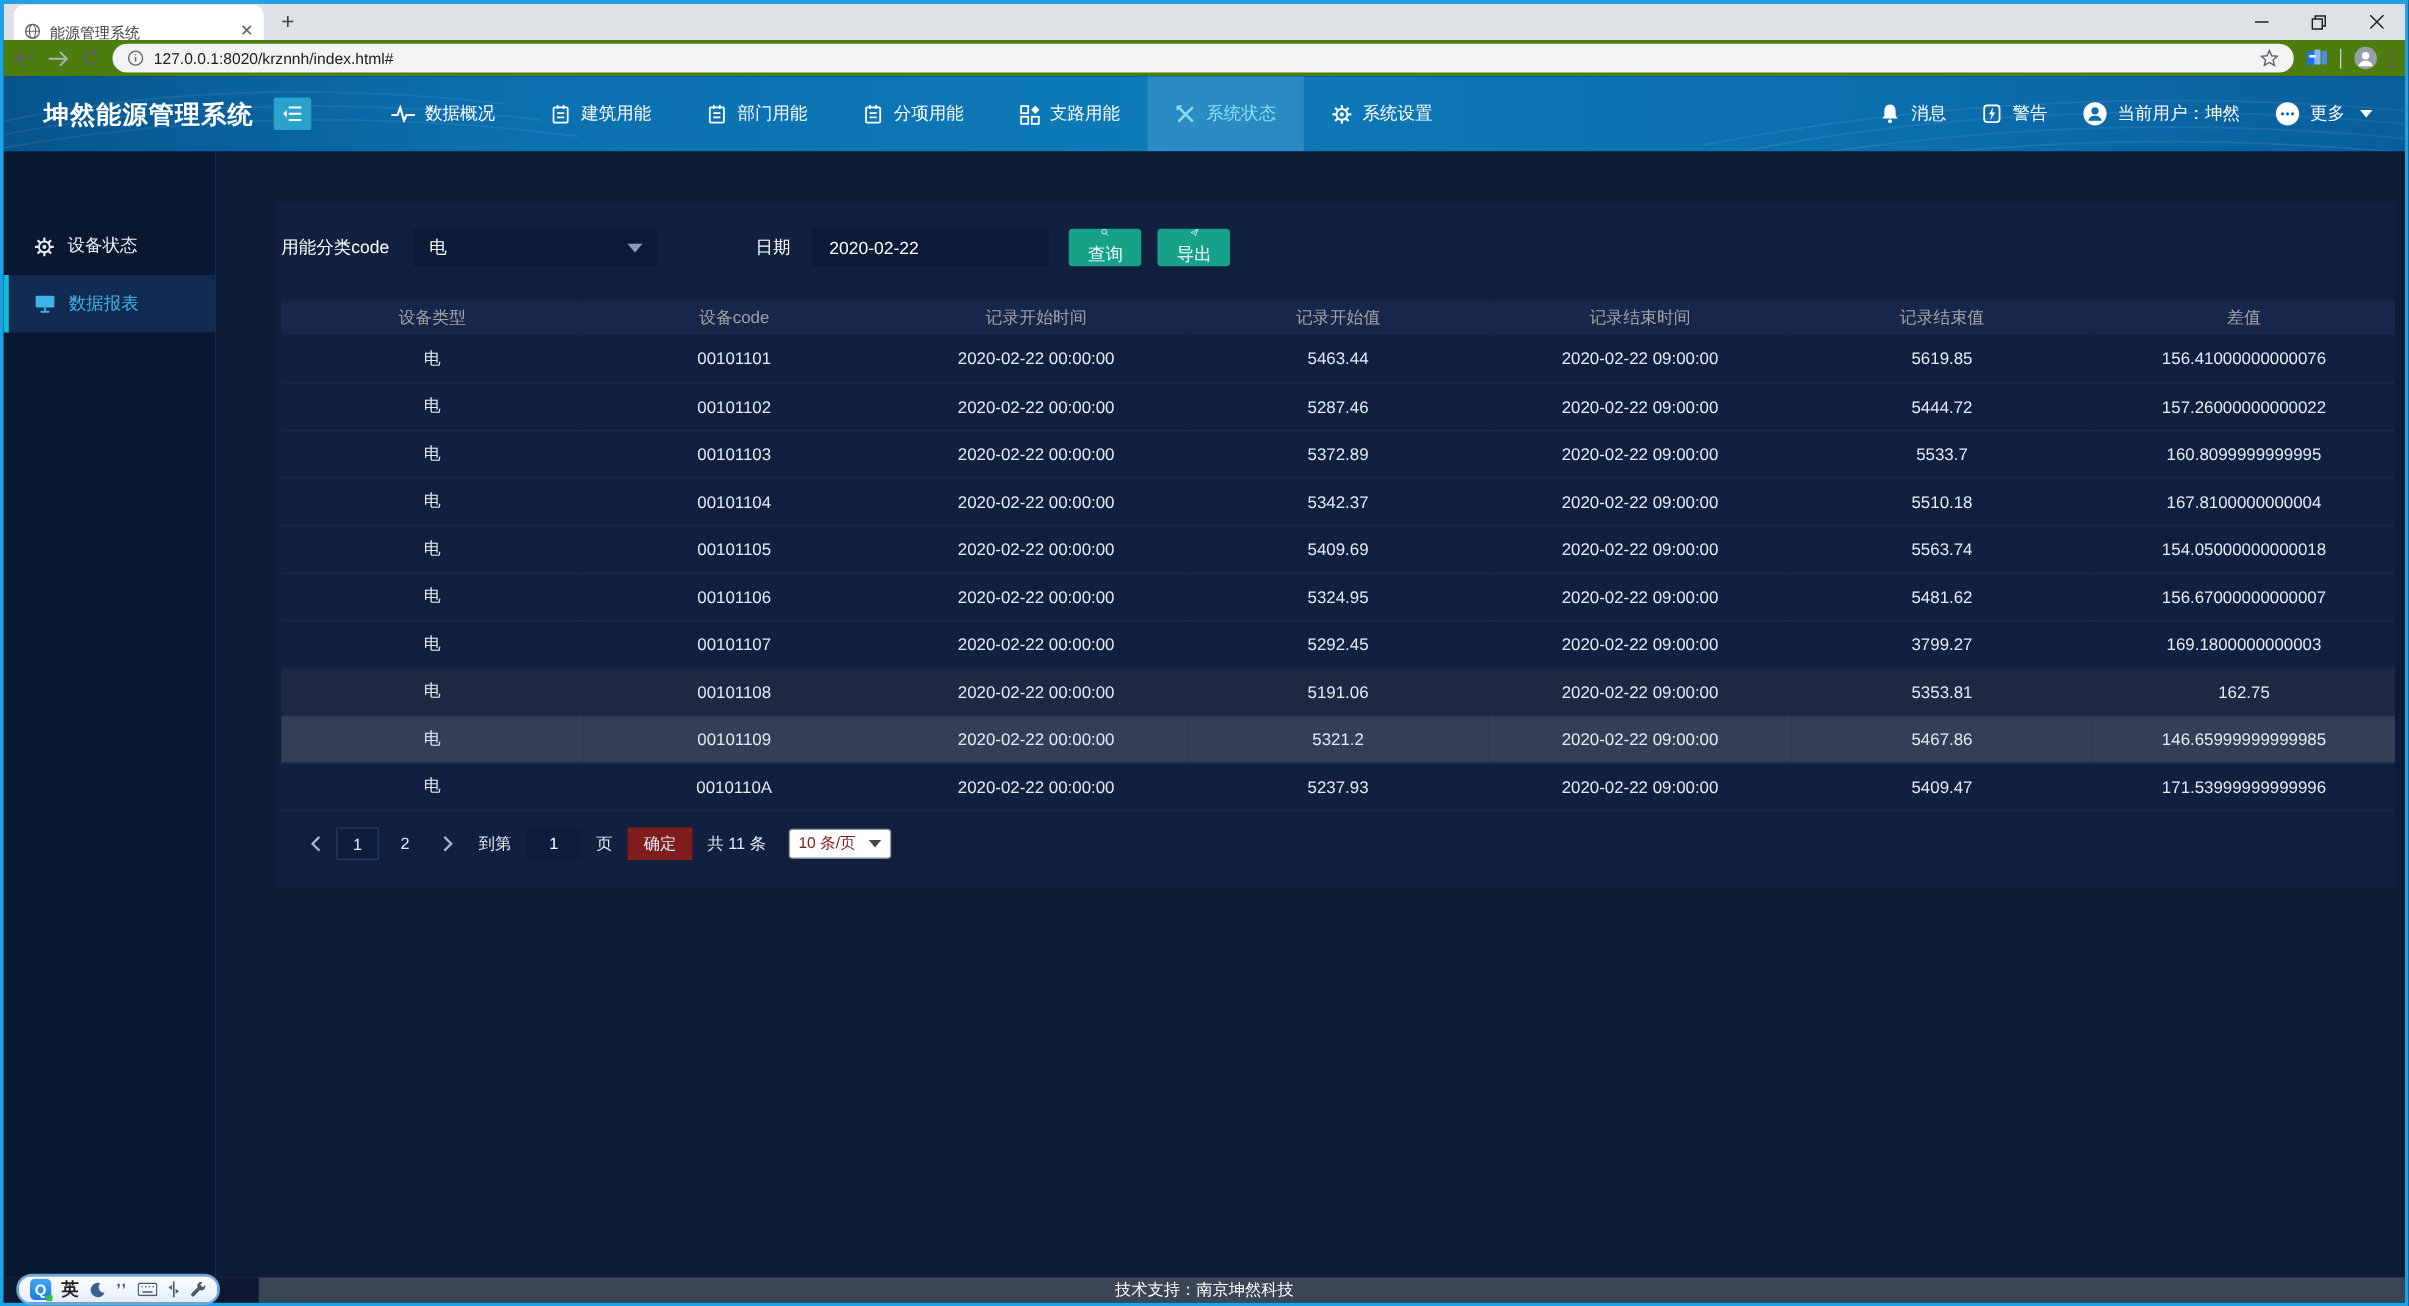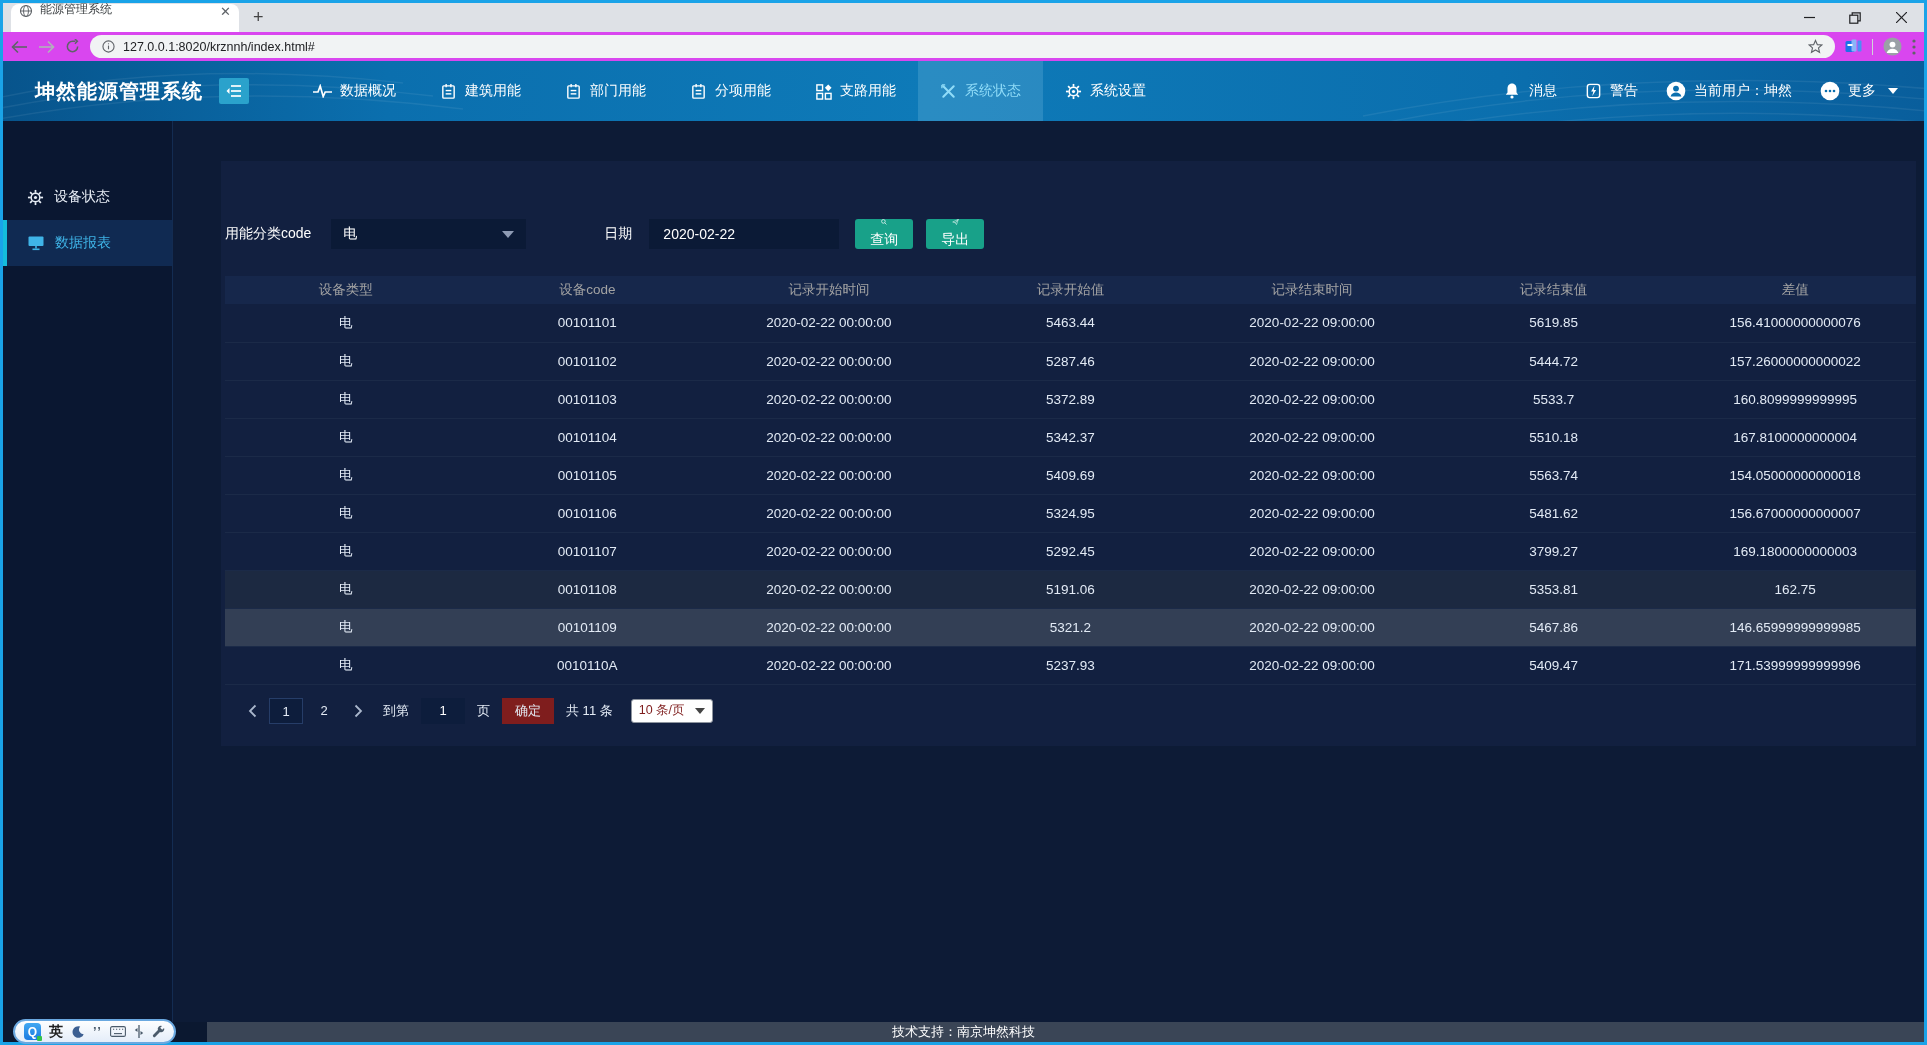--- a/index.html
+++ b/index.html
@@ -2,27 +2,27 @@
 <html><head>
 <meta charset="utf-8">
 <style>
   * { margin:0; padding:0; box-sizing:border-box; }
   html,body { width:1927px; height:1045px; }
   body { font-family:"Liberation Sans","DejaVu Sans",sans-serif; background:#0c1a33; overflow:hidden; }
   .window { width:1927px; height:1045px; border:3px solid #1aa3e8; display:flex; flex-direction:column; background:#0c1a33; }
 
   
   .tabstrip { height:29px; background:#dee1e6; display:flex; align-items:flex-end; flex:none; }
-  .btab { width:228px; height:26px; background:#fff; border-radius:8px 8px 0 0; margin-left:8px; display:flex; align-items:flex-end; padding:14px 8px; gap:7px; }
+  .btab { width:200px; height:26px; background:#fff; border-radius:8px 8px 0 0; margin-left:8px; display:flex; align-items:flex-start; padding:14px 8px; gap:7px; }
   .btab-title { font-size:12px; color:#3c4043; flex:1; white-space:nowrap; overflow:hidden; }
   .tab-close { color:#5f6368; font-size:13px; line-height:1; cursor:pointer; }
   .newtab { font-size:18px; color:#444; margin-left:14px; margin-bottom:4px; cursor:pointer; }
   .wincontrols { margin-left:auto; display:flex; align-self:flex-start; }
   .wincontrols span { width:46px; height:29px; display:flex; align-items:center; justify-content:center; cursor:pointer; }
-  .toolbar { height:29px; background:#d946ef; display:flex; align-items:center; padding:0 8px; gap:10px; flex:none; }
+  .toolbar { height:29px; background:#4d7c0f; display:flex; align-items:center; padding:0 8px; gap:10px; flex:none; }
   .navbtn { color:#5f6368; display:flex; align-items:center; }
   .navbtn.disabled { color:#b0b4b9; }
   .urlbar { flex:1; height:23px; background:#f1f3f4; border-radius:12px; display:flex; align-items:center; padding:0 12px; gap:8px; }
   .urltext { font-size:12.5px; color:#202124; flex:1; }
   .chrome-right { display:flex; align-items:center; gap:10px; }
   .vdiv { width:1px; height:16px; background:#d0d3d8; }
 
   
   .appheader { height:60px; flex:none; position:relative; display:flex; align-items:stretch;
     background:linear-gradient(90deg,#07548c 0%,#0b6fae 20%,#0e7ab8 48%,#0b6fae 78%,#095e9c 100%); overflow:hidden; }
@@ -44,21 +44,21 @@
   .content { flex:1; background:#0d1b36; padding:40px 8px 0 48px; min-width:0; }
   .panel { background:#122040; }
 
   
   .report-tabs { height:37px; display:flex; background:linear-gradient(180deg,#51617f 0%,#31405f 45%,#1e2c4c 100%); }
   .rtab { width:97px; line-height:37px; text-align:center; color:#fff; font-size:14px; cursor:pointer; }
   .rtab.active { background:#15233f; }
 
   
   .panel-body { padding:22px 0 22px 4px; }
-  .filter-row { display:flex; align-items:center;margin-top:36px; }
+  .filter-row { display:flex; align-items:center; }
   .flabel { color:#fff; font-size:14px; }
   .select-box { width:195px; height:30px; background:#0b1a36; margin-left:20px; display:flex; align-items:center; padding:0 12px; cursor:pointer; }
   .select-box .val { color:#fff; font-size:14px; flex:1; }
   .sel-caret { width:0; height:0; border-left:6px solid transparent; border-right:6px solid transparent; border-top:7px solid #8e9bb4; }
   .date-label { margin-left:78px; }
   .date-input { width:190px; height:30px; background:#0b1a36; color:#fff; font-size:14px; display:flex; align-items:center; padding-left:14px; margin-left:17px; cursor:text; }
   .btn { height:30px; padding:0 15px; background:#18a189; border-radius:3px; color:#fff; font-size:14px; display:flex; align-items:center; gap:6px; cursor:pointer; border:none;flex-direction:column; }
   .btn-query { margin-left:16px; } .btn-export { margin-left:13px; }
 
   

